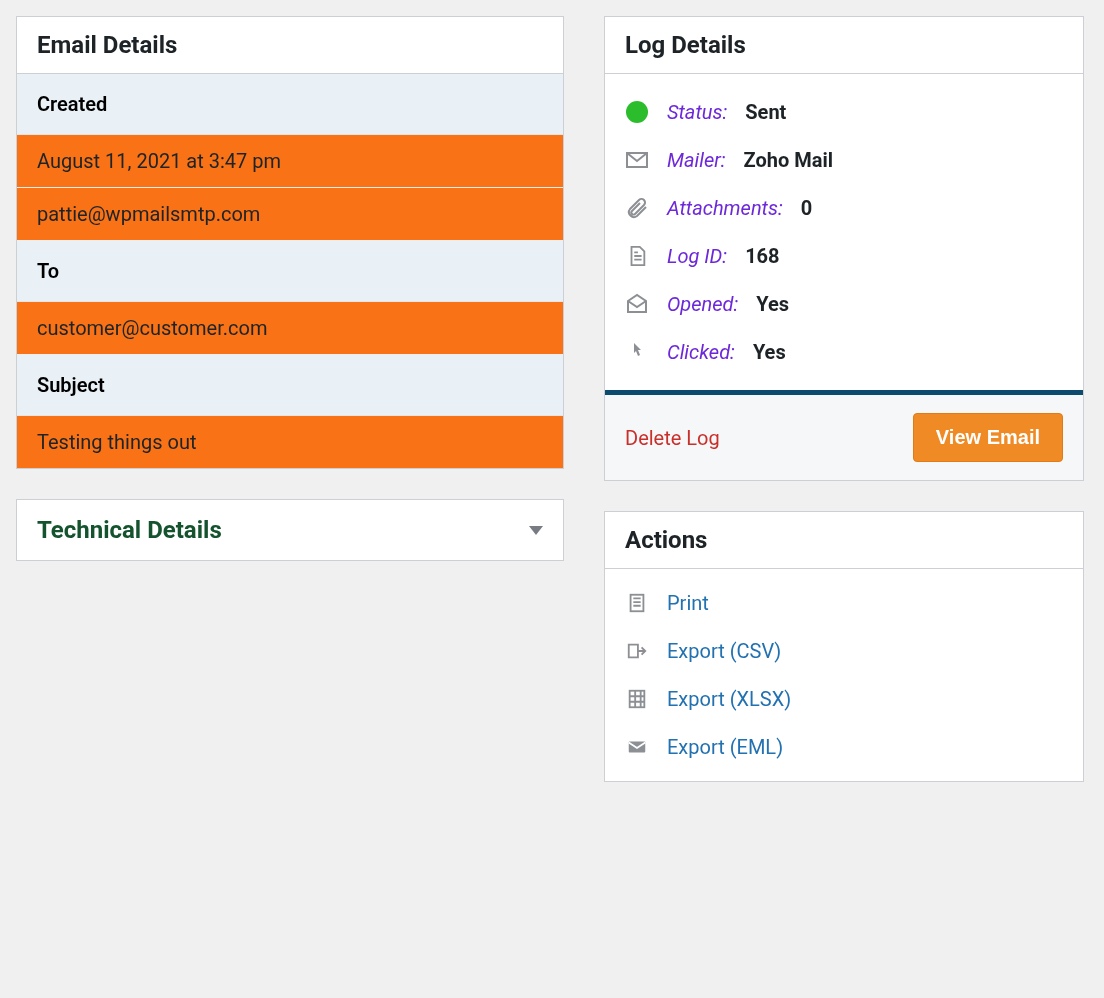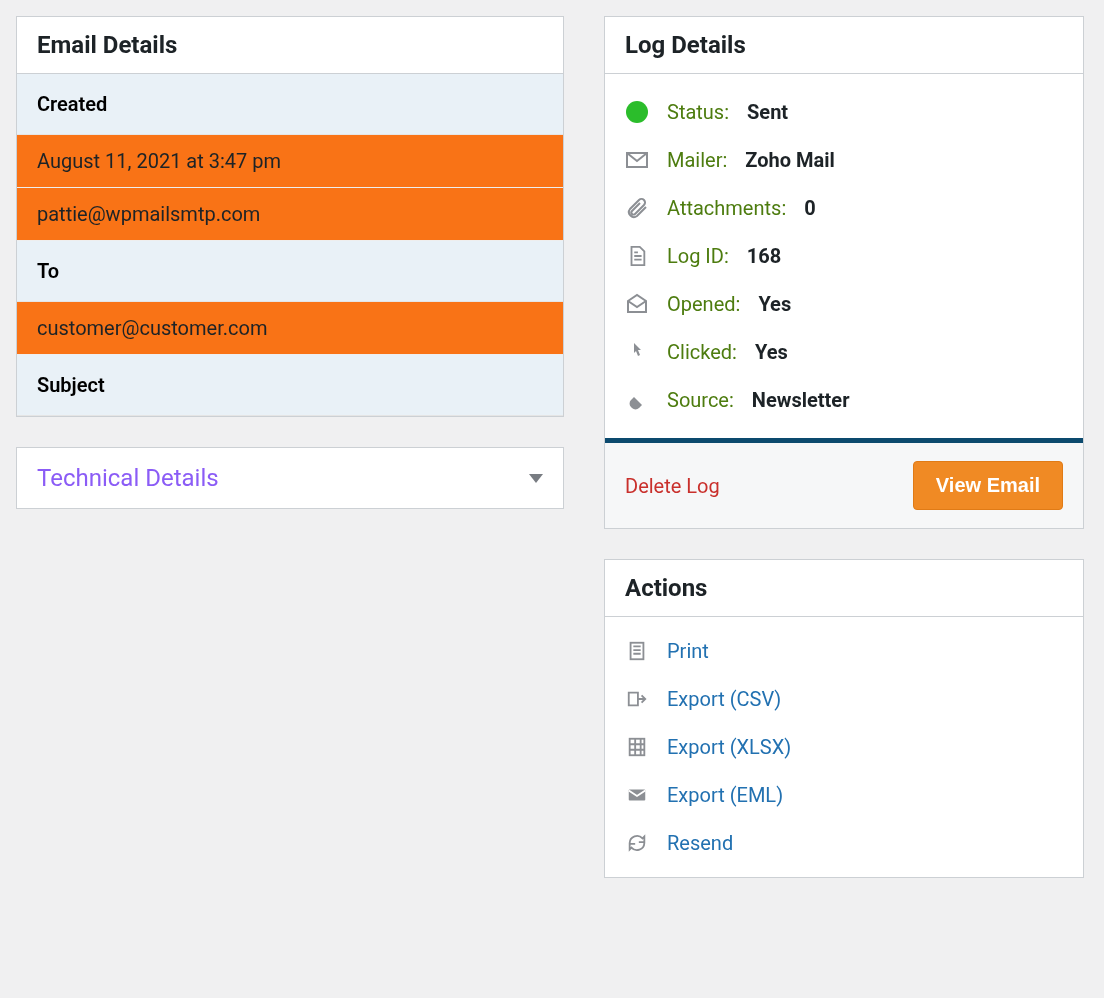--- a/index.html
+++ b/index.html
@@ -5,25 +5,25 @@
   html,body{margin:0;padding:0;background:#f0f0f1;font-family:-apple-system,BlinkMacSystemFont,"Segoe UI",Roboto,Helvetica,Arial,sans-serif;color:#1e1e1e;}
   .page{display:flex;gap:40px;padding:16px;box-sizing:border-box;width:1100px;}
   .col-left{flex:1;}
   .col-right{width:480px;}
   .panel{background:#fff;border:1px solid #ccd0d4;margin-bottom:30px;}
   .panel-header{padding:14px 20px;font-size:24px;font-weight:700;color:#1d2327;border-bottom:1px solid #ccd0d4;}
   .kv-label{background:#e9f1f7;color:#000000;font-weight:600;padding:18px 20px;font-size:20px;border-bottom:1px solid #e5e5e5;}
   .kv-value{background:#f97316;padding:14px 20px;font-size:20px;color:#1d2327;border-bottom:1px solid #eee;}
   .kv-value:last-child{border-bottom:none;}
   .tech{display:flex;align-items:center;justify-content:space-between;padding:16px 20px;cursor:pointer;}
-  .tech-title{font-size:24px;font-weight:400;color:#8b5cf6;}
+  .tech-title{font-size:24px;font-weight:700;color:#14532d;}
   .caret{width:0;height:0;border-left:7px solid transparent;border-right:7px solid transparent;border-top:9px solid #787c82;}
   .log-body{padding:14px 20px;}
   .log-row{display:flex;align-items:center;gap:18px;padding:12px 0;font-size:20px;color:#3c434a;}
-  .log-row .label{color:#4d7c0f;}
+  .log-row .label{color:#6d28d9;font-style:italic;}
   .log-row .value{font-weight:700;color:#1d2327;}
   .status-dot{width:22px;height:22px;border-radius:50%;background:#2bbd2b;display:inline-block;}
   .log-icon{width:24px;height:24px;flex:0 0 24px;display:flex;align-items:center;justify-content:center;color:#8c8f94;}
   .log-footer{display:flex;align-items:center;justify-content:space-between;padding:18px 20px;background:#f6f7f8;border-top:5px solid #0c4a6e;}
   .link-delete{color:#c9302c;font-size:20px;cursor:pointer;}
   .btn-primary{background:#f08a24;color:#fff;border:1px solid #e07b16;font-weight:700;font-size:20px;padding:12px 22px;border-radius:4px;cursor:pointer;text-align:right;}
   .actions-body{padding:10px 20px;}
   .action-row{display:flex;align-items:center;gap:18px;padding:12px 0;font-size:20px;}
   .action-row a{color:#2271b1;text-decoration:none;}
   svg{display:block;}
@@ -39,20 +39,21 @@
 
       <div class="kv-label">Created</div>
       <div class="kv-value">August 11, 2021 at 3:47 pm</div>
 
       <div class="kv-value">pattie@wpmailsmtp.com</div>
 
       <div class="kv-label">To</div>
       <div class="kv-value">customer@customer.com</div>
 
       <div class="kv-label">Subject</div>
+      <div class="kv-value">Testing things out</div>
     </div>
 
     <div class="panel tech">
       <span class="tech-title">Technical Details</span>
       <span class="caret"></span>
     </div>
 
   </div>
 
   <div class="col-right">
@@ -115,29 +116,20 @@
         <div class="log-row">
           <span class="log-icon">
             <svg viewBox="0 0 24 24" width="24" height="24" fill="#8c8f94">
                 <path d="M9 3v10l2-2 2 5 2-1-2-5h3z"></path>
               </svg>
           </span>
           <span class="label">Clicked:</span>
           <span class="value">Yes</span>
         </div>
 
-        <div class="log-row">
-          <span class="log-icon">
-            <svg viewBox="0 0 24 24" width="24" height="24" fill="#8c8f94">
-                <path d="M7 14l-4 4M14 3l3 3M18 7l3 3M9 9l8 8-3 3a5 5 0 01-7 0l-1-1a5 5 0 010-7z"></path>
-              </svg>
-          </span>
-          <span class="label">Source:</span>
-          <span class="value">Newsletter</span>
-        </div>
 
       </div>
       <div class="log-footer">
         <span class="link-delete">Delete Log</span>
         <button class="btn-primary">View Email</button>
       </div>
     </div>
 
     <div class="panel">
       <div class="panel-header">Actions</div>
@@ -175,26 +167,18 @@
         <div class="action-row">
           <span class="log-icon">
             <svg viewBox="0 0 24 24" width="22" height="22" fill="#8c8f94">
                 <rect x="3" y="6" width="18" height="12" rx="1"></rect>
                 <path d="M3 7l9 6 9-6" fill="none" stroke="#fff" stroke-width="2"></path>
               </svg>
           </span>
           <a href="#">Export (EML)</a>
         </div>
 
-        <div class="action-row">
-          <span class="log-icon">
-            <svg viewBox="0 0 24 24" width="22" height="22" fill="none" stroke="#8c8f94" stroke-width="2">
-                <path d="M4 12a8 8 0 0114-5l2-2v6h-6M20 12a8 8 0 01-14 5l-2 2v-6h6"></path>
-              </svg>
-          </span>
-          <a href="#">Resend</a>
-        </div>
 
       </div>
     </div>
 
   </div>
 </div>
 
 </body></html>

